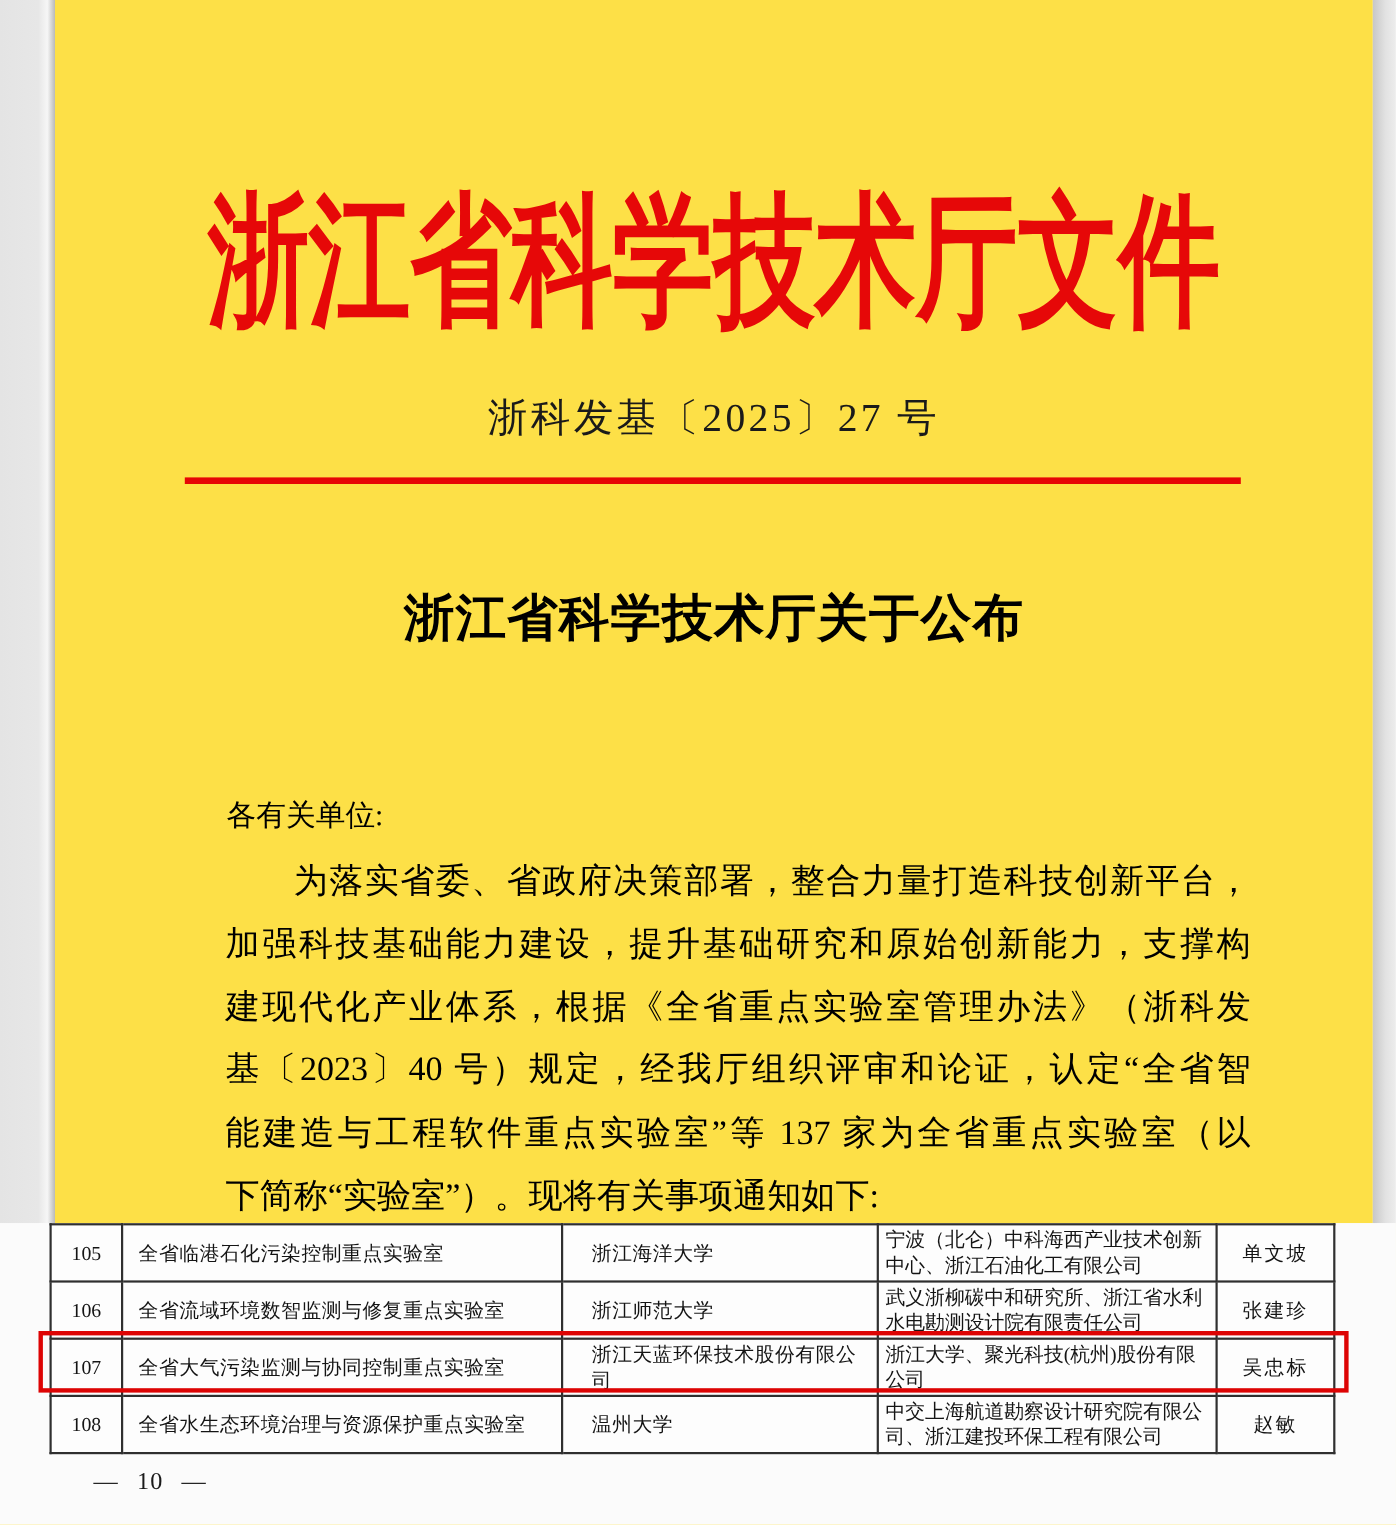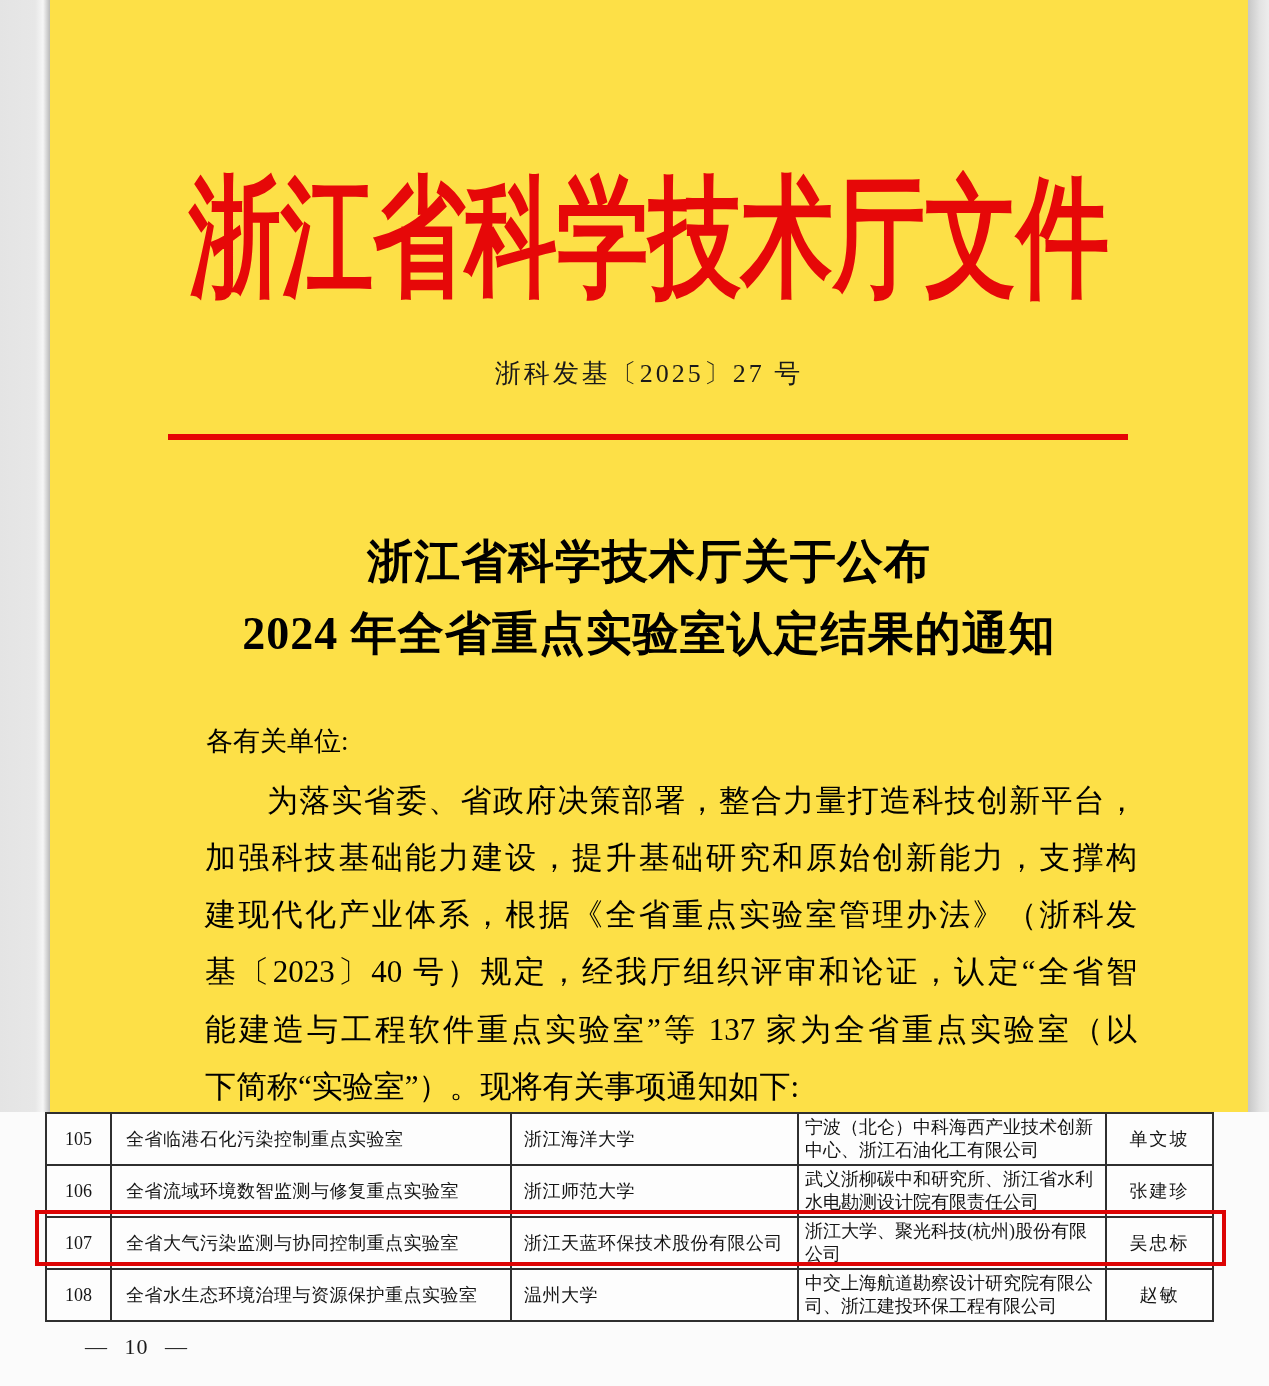--- a/index.html
+++ b/index.html
@@ -17,21 +17,21 @@
     background:linear-gradient(to right,#c7c7c7 0%,#e2e2e2 55%,#ededed 100%);}
   .page{position:absolute;left:50px;top:0;width:1198px;height:1112px;background:#fde047;}
 
   .header-title{
     position:absolute;left:0;top:150px;width:100%;text-align:center;
     font-size:92px;font-weight:bold;color:#e60808;letter-spacing:0px;
     transform:scaleY(1.42);transform-origin:center top;white-space:nowrap;
   }
   .doc-number{
     position:absolute;left:0;top:356px;width:100%;text-align:center;
-    font-size:26px;color:#1a1a1a;letter-spacing:3px;white-space:nowrap;
+    font-size:36px;color:#1a1a1a;letter-spacing:3px;white-space:nowrap;
   }
   .red-rule{position:absolute;left:118px;top:434px;width:960px;height:6px;background:#e60505;}
 
   .notice-title{position:absolute;left:0;width:100%;text-align:center;
     font-size:46px;font-weight:bold;color:#000;white-space:nowrap;letter-spacing:1px;}
   .notice-line1{top:531px;}
   .notice-line2{top:603px;}
 
   .salutation{position:absolute;left:156px;top:723px;font-size:27px;color:#000;}
   .body-line{
@@ -48,21 +48,21 @@
   table.results{
     position:absolute;left:45px;top:0;border-collapse:collapse;table-layout:fixed;
     background:#fdfdfd;
   }
   table.results td{
     border:2px solid #2f2f2f;box-sizing:border-box;
     font-size:18px;color:#141414;vertical-align:middle;overflow:hidden;
   }
   td.c-no{width:65px;text-align:center;font-size:19px;}
   td.c-lab{width:400px;padding-left:14px;letter-spacing:0.5px;margin-top:16px;}
-  td.c-inst{width:287px;padding-left:12px;letter-spacing:0.5px;}
+  td.c-inst{width:287px;padding-left:26px;letter-spacing:0.5px;}
   td.c-part{width:308px;padding:2px 4px 2px 6px;line-height:23px;}
   td.c-dir{width:107px;text-align:center;font-size:19px;letter-spacing:2px;}
   tr.r1{height:51px;} tr.r2{height:49px;} tr.r3{height:51px;} tr.r4{height:49px;}
 
   .highlight-box{
     position:absolute;left:35px;top:98px;width:1191px;height:56px;
     border:4px solid #dd0404;box-sizing:border-box;background:transparent;
   }
   .page-number{
     position:absolute;left:85px;top:222px;font-size:22px;color:#1a1a1a;
@@ -75,21 +75,20 @@
 <div class="doc-area">
   <div class="page">
 
     <div class="header-title">浙江省科学技术厅文件</div>
 
     <div class="doc-number">浙科发基〔2025〕27 号</div>
 
     <div class="red-rule"></div>
 
     <div class="notice-title notice-line1">浙江省科学技术厅关于公布</div>
-    <div class="notice-title notice-line2">2024 年全省重点实验室认定结果的通知</div>
 
     <div class="salutation">各有关单位:</div>
 
     <div class="body-line jfull indent bl0">为落实省委、省政府决策部署，整合力量打造科技创新平台，</div>
     <div class="body-line jfull bl1">加强科技基础能力建设，提升基础研究和原始创新能力，支撑构</div>
     <div class="body-line jfull bl2">建现代化产业体系，根据《全省重点实验室管理办法》（浙科发</div>
     <div class="body-line jfull bl3">基〔2023〕40 号）规定，经我厅组织评审和论证，认定“全省智</div>
     <div class="body-line jfull bl4">能建造与工程软件重点实验室”等 137 家为全省重点实验室（以</div>
     <div class="body-line bl5">下简称“实验室”）。现将有关事项通知如下:</div>
   </div>

